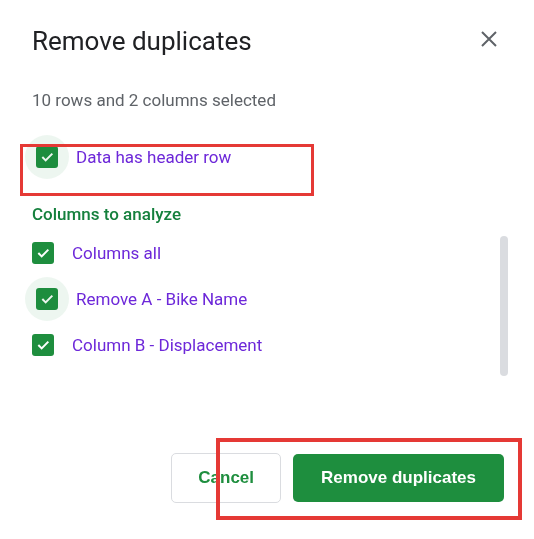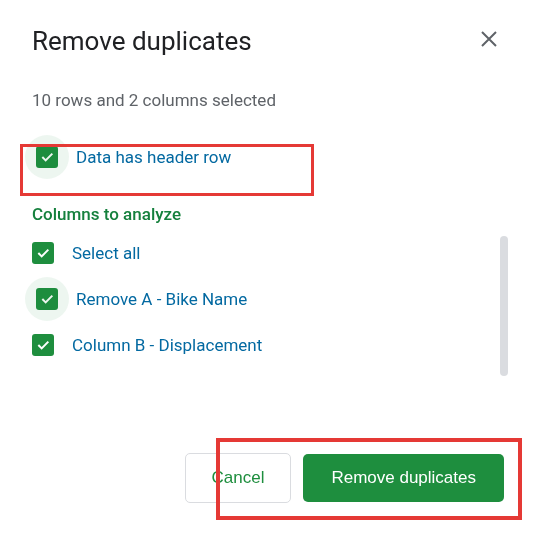--- a/index.html
+++ b/index.html
@@ -56,21 +56,21 @@
       flex-shrink: 0;
     }
     .checkbox svg {
       width: 16px;
       height: 16px;
       fill: none;
       stroke: #fff;
       stroke-width: 3;
     }
     .checkbox-label {
-      color: #0369a1;
+      color: #6d28d9;
       font-size: 17px;
     }
     .section-title {
       font-weight: 500;
       color: #15803d;
       font-size: 17px;
       margin-top: 22px;
       margin-bottom: 8px;
     }
     .columns-list {
@@ -108,21 +108,21 @@
       bottom: 36px;
       right: 30px;
       display: flex;
       gap: 12px;
       align-items: center;
     }
     .btn {
       padding: 14px 26px;
       border-radius: 5px;
       font-size: 17px;
-      font-weight: 400;
+      font-weight: 700;
       cursor: pointer;
       border: none;
       text-align: right;
     }
     .btn-cancel {
       background: #fff;
       color: #1e8e3e;
       border: 1px solid #dadce0;
     }
     .btn-primary {
@@ -175,21 +175,21 @@
 
 <div class="section-title">Columns to analyze</div>
 
 <div class="columns-list">
   <div class="checkbox-row">
     <div class="checkbox">
       <svg viewBox="0 0 24 24">
           <path d="M5 12l5 5L20 7"></path>
         </svg>
     </div>
-    <span class="checkbox-label">Select all</span>
+    <span class="checkbox-label">Columns all</span>
   </div>
 
   <div class="header-row-wrap">
     <div class="ripple"></div>
     <div class="checkbox-row">
       <div class="checkbox">
         <svg viewBox="0 0 24 24">
             <path d="M5 12l5 5L20 7"></path>
           </svg>
       </div>

